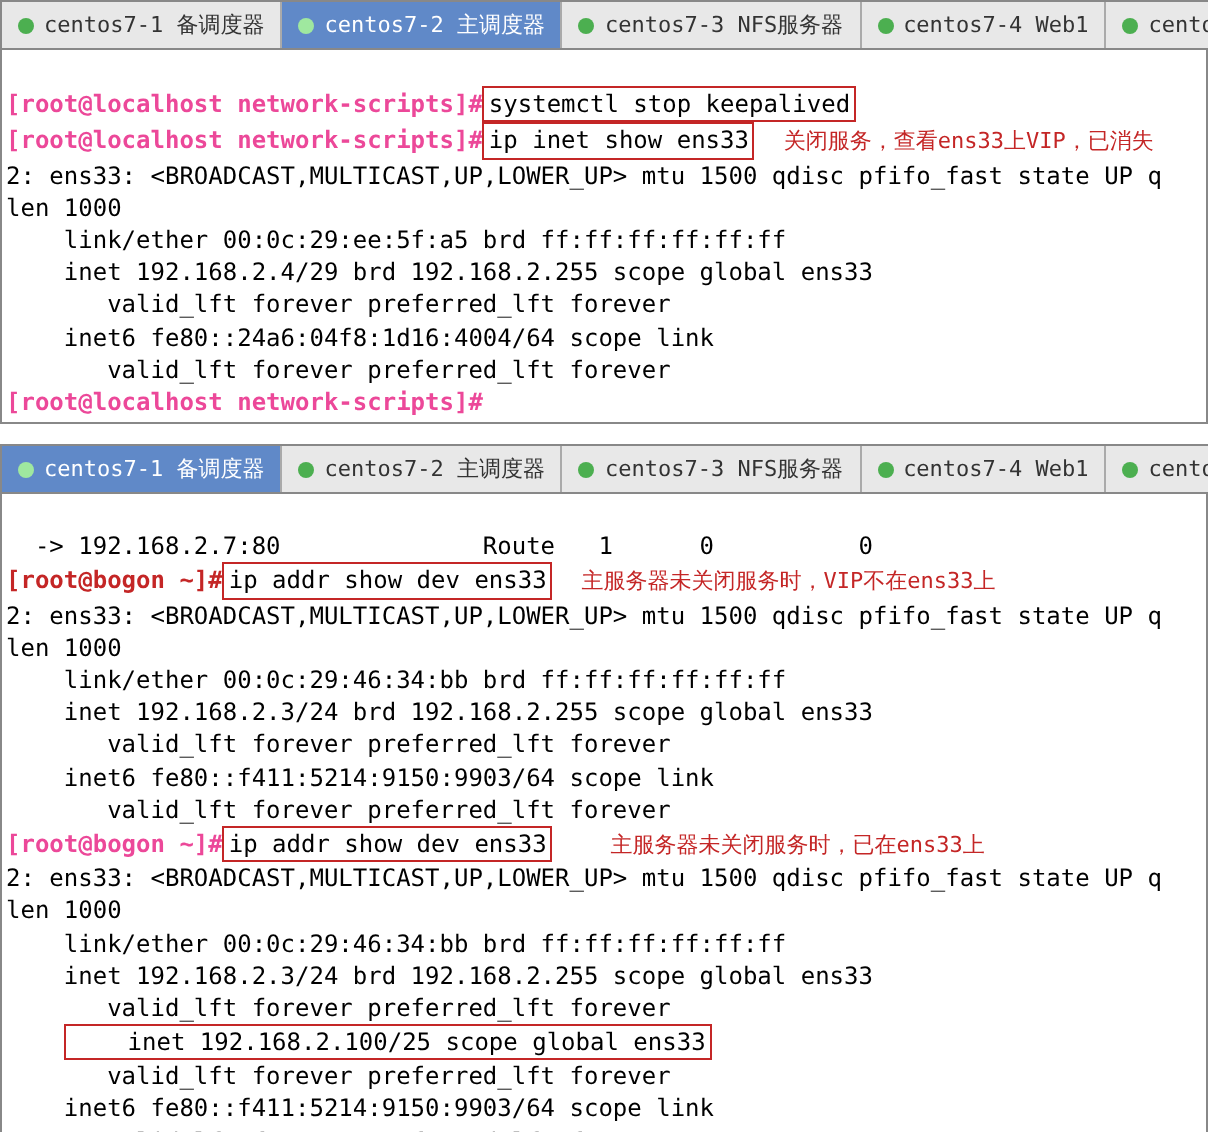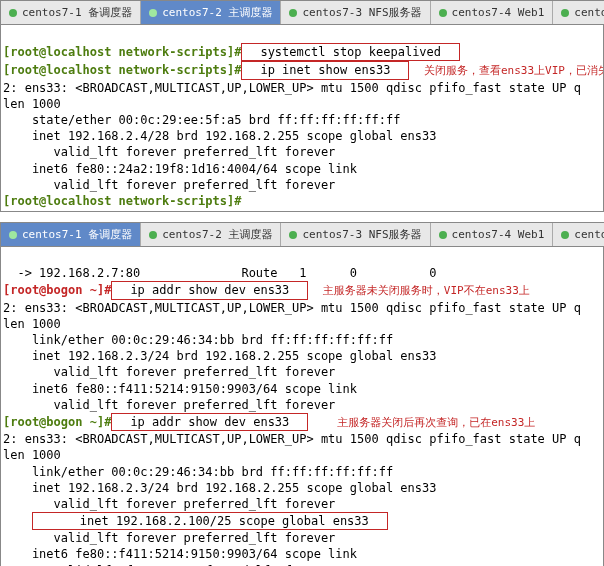--- a/index.html
+++ b/index.html
@@ -6,23 +6,23 @@
     body { font-family: Consolas, monospace; font-size: 12px; background: #fff; width: 604px; }
     .terminal { border: 1px solid #888; margin-bottom: 10px; background: #fff; }
     .tab-bar { display: flex; background: #fde047; border-bottom: 1px solid #888; height: 24px; }
     .tab { display: flex; align-items: center; padding: 0 8px; border-right: 1px solid #aaa; font-size: 11px; cursor: pointer; white-space: nowrap; }
     .tab.active { background: #6089c8; color: #fff; }
     .tab.inactive { background: #e8e8e8; color: #333; }
     .dot { width: 8px; height: 8px; border-radius: 50%; margin-right: 5px; display: inline-block; }
     .dot.green { background: #4CAF50; }
     .tab.active .dot.green { background: #9fe89f; }
     .content { padding: 2px; font-family: Consolas, monospace; line-height: 1.35; white-space: pre; overflow: hidden; }
-    .prompt { color: #4d7c0f; font-weight: bold; }
+    .prompt { color: #ec4899; font-weight: bold; }
     .prompt-red { color: #c42626; font-weight: bold; }
-    .box-red { border: 1.5px solid #c42626; padding: 0 18px; display: inline-block; }
+    .box-red { border: 1.5px solid #c42626; padding: 0 2px; display: inline-block; }
     .note-red { color: #c42626; font-size: 11px; }
   </style>
 </head>
 <body>
 
 <div class="terminal">
   <div class="tab-bar">
     <div class="tab inactive">
         <span class="dot green"></span>
         <span>centos7-1 备调度器</span>
@@ -43,24 +43,24 @@
         <span class="dot green"></span>
         <span>centos</span>
       </div>
 
   </div>
   <div class="content">
 <span class="prompt">[root@localhost network-scripts]#</span><span class="box-red"><span>systemctl stop keepalived</span></span>
 <span class="prompt">[root@localhost network-scripts]#</span><span class="box-red"><span>ip inet show ens33</span></span>  <span class="note-red">关闭服务，查看ens33上VIP，已消失</span>
 <span>2: ens33: &lt;BROADCAST,MULTICAST,UP,LOWER_UP&gt; mtu 1500 qdisc pfifo_fast state UP q</span>
 <span>len 1000</span>
-<span>    state/ether 00:0c:29:ee:5f:a5 brd ff:ff:ff:ff:ff:ff</span>
-<span>    inet 192.168.2.4/28 brd 192.168.2.255 scope global ens33</span>
+<span>    link/ether 00:0c:29:ee:5f:a5 brd ff:ff:ff:ff:ff:ff</span>
+<span>    inet 192.168.2.4/29 brd 192.168.2.255 scope global ens33</span>
 <span>       valid_lft forever preferred_lft forever</span>
-<span>    inet6 fe80::24a2:19f8:1d16:4004/64 scope link</span>
+<span>    inet6 fe80::24a6:04f8:1d16:4004/64 scope link</span>
 <span>       valid_lft forever preferred_lft forever</span>
 <span class="prompt">[root@localhost network-scripts]#</span></div>
 </div>
 
 <div class="terminal">
   <div class="tab-bar">
     <div class="tab active">
         <span class="dot green"></span>
         <span>centos7-1 备调度器</span>
       </div>
@@ -85,21 +85,21 @@
   <div class="content">
 <span>  -&gt; 192.168.2.7:80              Route   1      0          0</span>
 <span class="prompt-red">[root@bogon ~]#</span><span class="box-red"><span>ip addr show dev ens33</span></span>  <span class="note-red">主服务器未关闭服务时，VIP不在ens33上</span>
 <span>2: ens33: &lt;BROADCAST,MULTICAST,UP,LOWER_UP&gt; mtu 1500 qdisc pfifo_fast state UP q</span>
 <span>len 1000</span>
 <span>    link/ether 00:0c:29:46:34:bb brd ff:ff:ff:ff:ff:ff</span>
 <span>    inet 192.168.2.3/24 brd 192.168.2.255 scope global ens33</span>
 <span>       valid_lft forever preferred_lft forever</span>
 <span>    inet6 fe80::f411:5214:9150:9903/64 scope link</span>
 <span>       valid_lft forever preferred_lft forever</span>
-<span class="prompt">[root@bogon ~]#</span><span class="box-red"><span>ip addr show dev ens33</span></span>    <span class="note-red">主服务器关闭后再次查询，已在ens33上</span>
+<span class="prompt">[root@bogon ~]#</span><span class="box-red"><span>ip addr show dev ens33</span></span>    <span class="note-red">主服务器未关闭服务时，已在ens33上</span>
 <span>2: ens33: &lt;BROADCAST,MULTICAST,UP,LOWER_UP&gt; mtu 1500 qdisc pfifo_fast state UP q</span>
 <span>len 1000</span>
 <span>    link/ether 00:0c:29:46:34:bb brd ff:ff:ff:ff:ff:ff</span>
 <span>    inet 192.168.2.3/24 brd 192.168.2.255 scope global ens33</span>
 <span>       valid_lft forever preferred_lft forever</span>
     <span class="box-red"><span>    inet 192.168.2.100/25 scope global ens33</span></span>
 <span>       valid_lft forever preferred_lft forever</span>
 <span>    inet6 fe80::f411:5214:9150:9903/64 scope link</span>
 <span>       valid_lft forever preferred_lft forever</span>
 </div>

